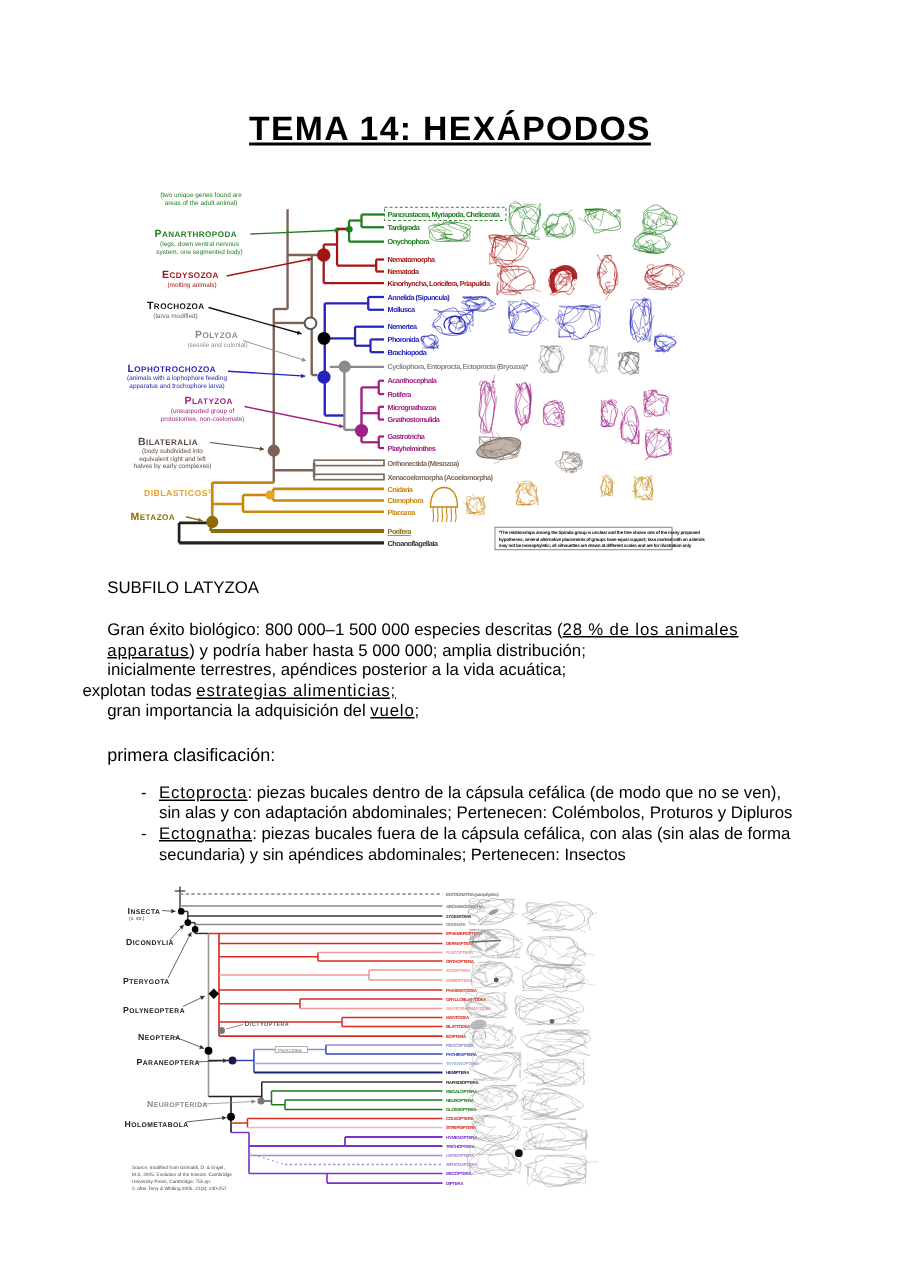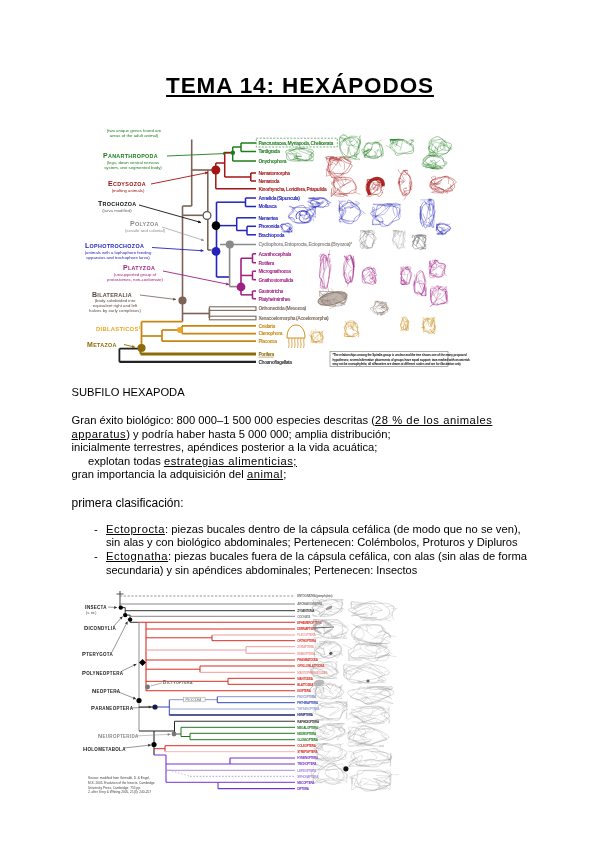--- a/index.html
+++ b/index.html
@@ -550,30 +550,30 @@
     <ellipse cx="332.5" cy="298.5" rx="15" ry="6" transform="rotate(-14 332.5 298.5)" fill="#8a7668" opacity="0.55"></ellipse>
     <ellipse cx="332.5" cy="298.5" rx="15" ry="6" transform="rotate(-14 332.5 298.5)" fill="none" stroke="#7d6a5d" stroke-width="0.7"></ellipse>
     <path d="M 287,338 C 287,329 291,325 296,325 C 301,325 305,329 305,338 L 287,338 Z" fill="none" stroke="#c8860e" stroke-width="0.9"></path>
     <path d="M 289,338 C 288,342 290,344 288.5,348" fill="none" stroke="#c8860e" stroke-width="0.7"></path>
     <path d="M 292,338 C 291,342 293,344 291.5,348" fill="none" stroke="#c8860e" stroke-width="0.7"></path>
     <path d="M 295,338 C 294,342 296,344 294.5,348" fill="none" stroke="#c8860e" stroke-width="0.7"></path>
     <path d="M 298,338 C 297,342 299,344 297.5,348" fill="none" stroke="#c8860e" stroke-width="0.7"></path>
     <path d="M 301,338 C 300,342 302,344 300.5,348" fill="none" stroke="#c8860e" stroke-width="0.7"></path>
     <path d="M 304,338 C 303,342 305,344 303.5,348" fill="none" stroke="#c8860e" stroke-width="0.7"></path>
   </svg>
-<div style="position:absolute;left:71.5px;top:386px;font-size:11.2px;white-space:nowrap">SUBFILO HEXAPODA</div>
+<div style="position:absolute;left:71.5px;top:386px;font-size:11.2px;white-space:nowrap">SUBFILO LATYZOA</div>
 <div style="position:absolute;left:71.5px;top:414px;font-size:11.2px;white-space:nowrap">Gran éxito biológico: 800 000–1 500 000 especies descritas (<u>28 % de los animales</u></div>
 <div style="position:absolute;left:71.5px;top:427.6px;font-size:11.2px;white-space:nowrap"><u>apparatus</u>) y podría haber hasta 5 000 000; amplia distribución;</div>
 <div style="position:absolute;left:71.5px;top:441.2px;font-size:11.2px;white-space:nowrap">inicialmente terrestres, apéndices posterior a la vida acuática;</div>
-<div style="position:absolute;left:88px;top:454.8px;font-size:11.2px;white-space:nowrap">explotan todas <u>estrategias alimenticias;</u></div>
-<div style="position:absolute;left:71.5px;top:468.4px;font-size:11.2px;white-space:nowrap">gran importancia la adquisición del <u>animal</u>;</div>
+<div style="position:absolute;left:55px;top:454.8px;font-size:11.2px;white-space:nowrap">explotan todas <u>estrategias alimenticias;</u></div>
+<div style="position:absolute;left:71.5px;top:468.4px;font-size:11.2px;white-space:nowrap">gran importancia la adquisición del <u>vuelo</u>;</div>
 <div style="position:absolute;left:71.5px;top:495.6px;font-size:12px;white-space:nowrap">primera clasificación:</div>
 <div style="position:absolute;left:94px;top:522.8px;font-size:11.2px;white-space:nowrap">-</div>
 <div style="position:absolute;left:106px;top:522.8px;font-size:11.2px;white-space:nowrap"><u>Ectoprocta</u>: piezas bucales dentro de la cápsula cefálica (de modo que no se ven),</div>
-<div style="position:absolute;left:106px;top:536.4px;font-size:11.2px;white-space:nowrap">sin alas y con biológico abdominales; Pertenecen: Colémbolos, Proturos y Dipluros</div>
+<div style="position:absolute;left:106px;top:536.4px;font-size:11.2px;white-space:nowrap">sin alas y con adaptación abdominales; Pertenecen: Colémbolos, Proturos y Dipluros</div>
 <div style="position:absolute;left:94px;top:550px;font-size:11.2px;white-space:nowrap">-</div>
 <div style="position:absolute;left:106px;top:550px;font-size:11.2px;white-space:nowrap"><u>Ectognatha</u>: piezas bucales fuera de la cápsula cefálica, con alas (sin alas de forma</div>
 <div style="position:absolute;left:106px;top:563.6px;font-size:11px;white-space:nowrap">secundaria) y sin apéndices abdominales; Pertenecen: Insectos</div>
 <svg style="position:absolute;left:0;top:560px" width="600" height="288" viewBox="0 560 600 288">
     <text x="297.3" y="597.2" fill="#777" font-size="3.0" font-weight="bold" letter-spacing="-0.25" text-anchor="start" style="">ENTOGNATHA (paraphyletic)</text>
     <text x="297.3" y="605.2" fill="#777" font-size="3.0" font-weight="bold" letter-spacing="-0.25" text-anchor="start" style="">ARCHAEOGNATHA</text>
     <text x="297.3" y="611.9000000000001" fill="#333" font-size="3.0" font-weight="bold" letter-spacing="-0.25" text-anchor="start" style="">ZYGENTOMA</text>
     <text x="297.3" y="617.5" fill="#888" font-size="3.0" font-weight="bold" letter-spacing="-0.25" text-anchor="start" style="">ODONATA</text>
     <text x="297.3" y="623.5" fill="#d92b20" font-size="3.0" font-weight="bold" letter-spacing="-0.25" text-anchor="start" style="">EPHEMEROPTERA</text>
     <text x="297.3" y="630.2" fill="#d92b20" font-size="3.0" font-weight="bold" letter-spacing="-0.25" text-anchor="start" style="">DERMAPTERA</text>

